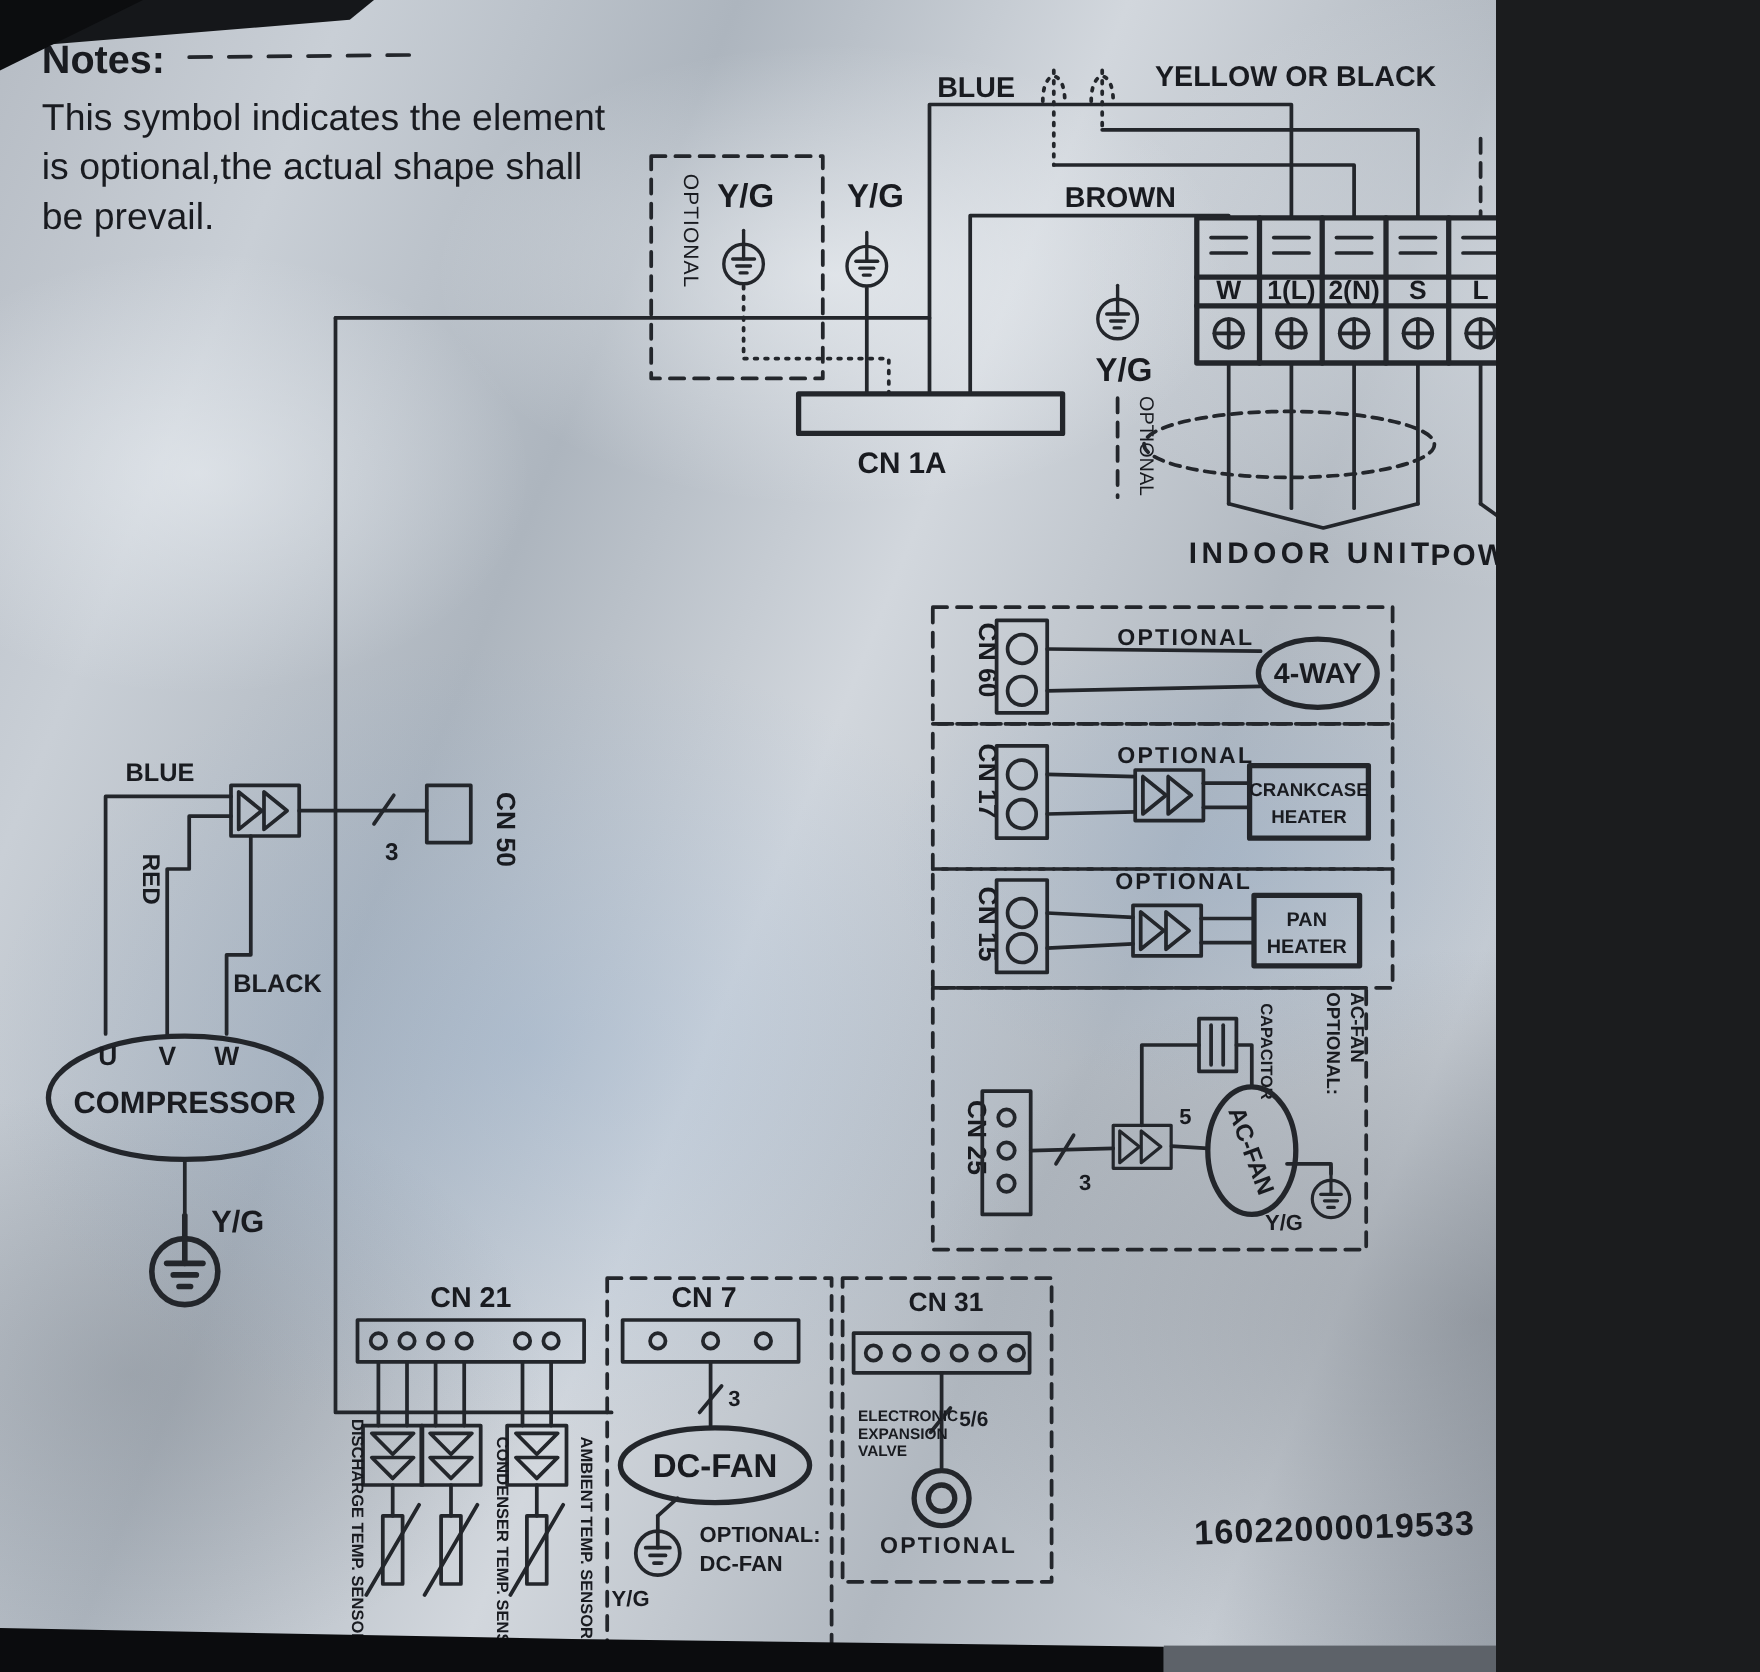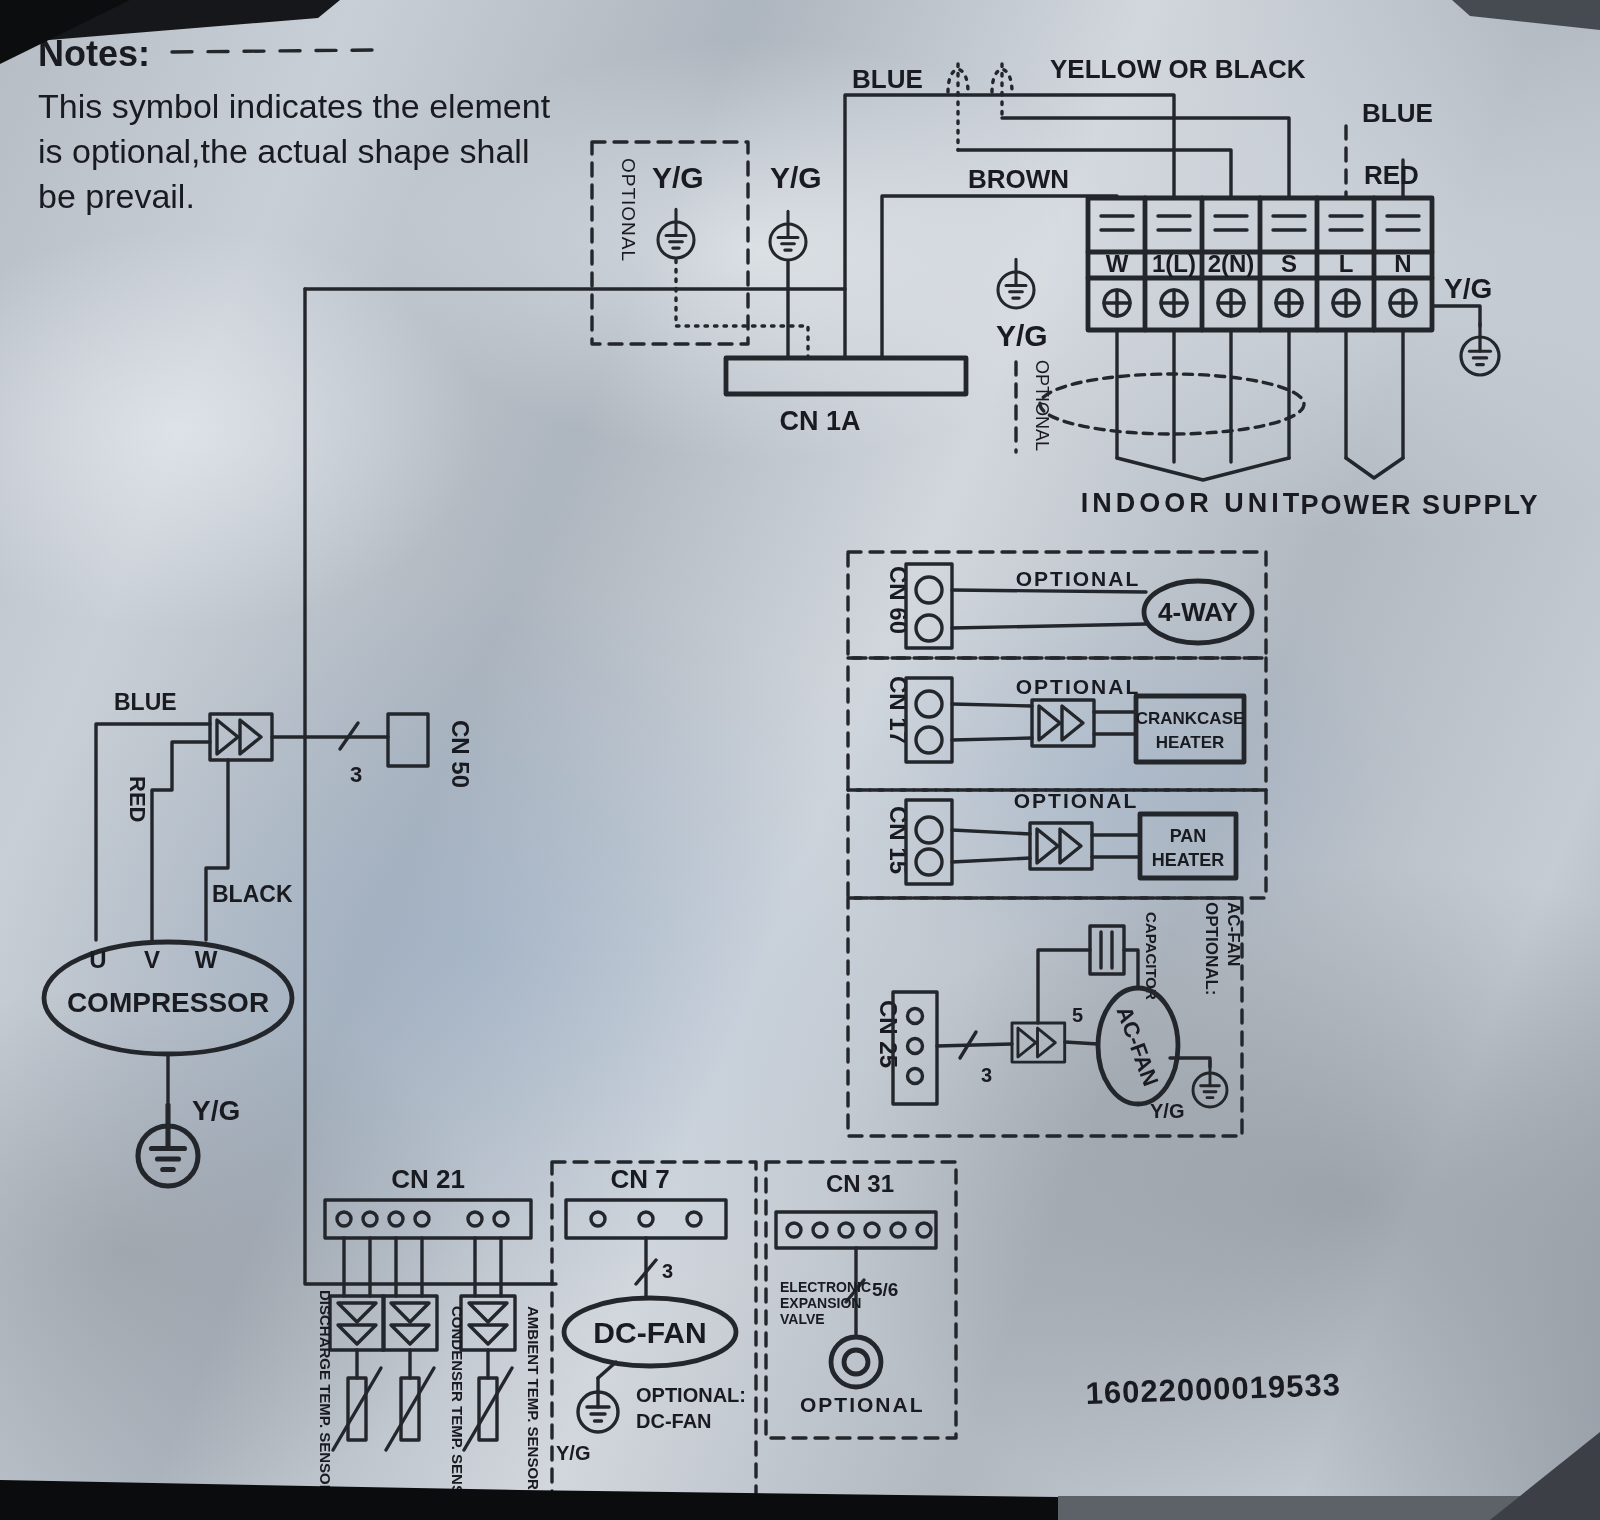--- a/index.html
+++ b/index.html
@@ -1,17 +1,17 @@
 <!DOCTYPE html>
 <html><head>
 <meta charset="utf-8">
 <style>
   html,body{margin:0;padding:0;background:#1b1c1e;}
   #stage{
-    position:relative;width:1600px;height:1520px;overflow:hidden;
+    position:relative;width:1360px;height:1520px;overflow:hidden;
     background:
       radial-gradient(520px 300px ellipse at 760px 250px, rgba(244,247,250,.60), rgba(244,247,250,0) 70%),
       radial-gradient(420px 280px ellipse at 180px 430px, rgba(238,242,246,.55), rgba(238,242,246,0) 72%),
       radial-gradient(700px 520px ellipse at 480px 950px, rgba(125,160,200,.28), rgba(125,160,200,0) 70%),
       radial-gradient(430px 300px ellipse at 1120px 780px, rgba(130,165,205,.25), rgba(130,165,205,0) 72%),
       radial-gradient(600px 400px ellipse at 1400px 260px, rgba(225,230,236,.50), rgba(225,230,236,0) 70%),
       radial-gradient(700px 450px ellipse at 1350px 1200px, rgba(96,102,110,.38), rgba(96,102,110,0) 75%),
       radial-gradient(500px 350px ellipse at 120px 1250px, rgba(110,116,124,.30), rgba(110,116,124,0) 75%),
       linear-gradient(112deg,#b6bcc4 0%,#c9cfd6 16%,#adb5be 34%,#d2d7dd 52%,#b1b8c0 70%,#c6ccd3 86%,#9aa1aa 100%);
   }

